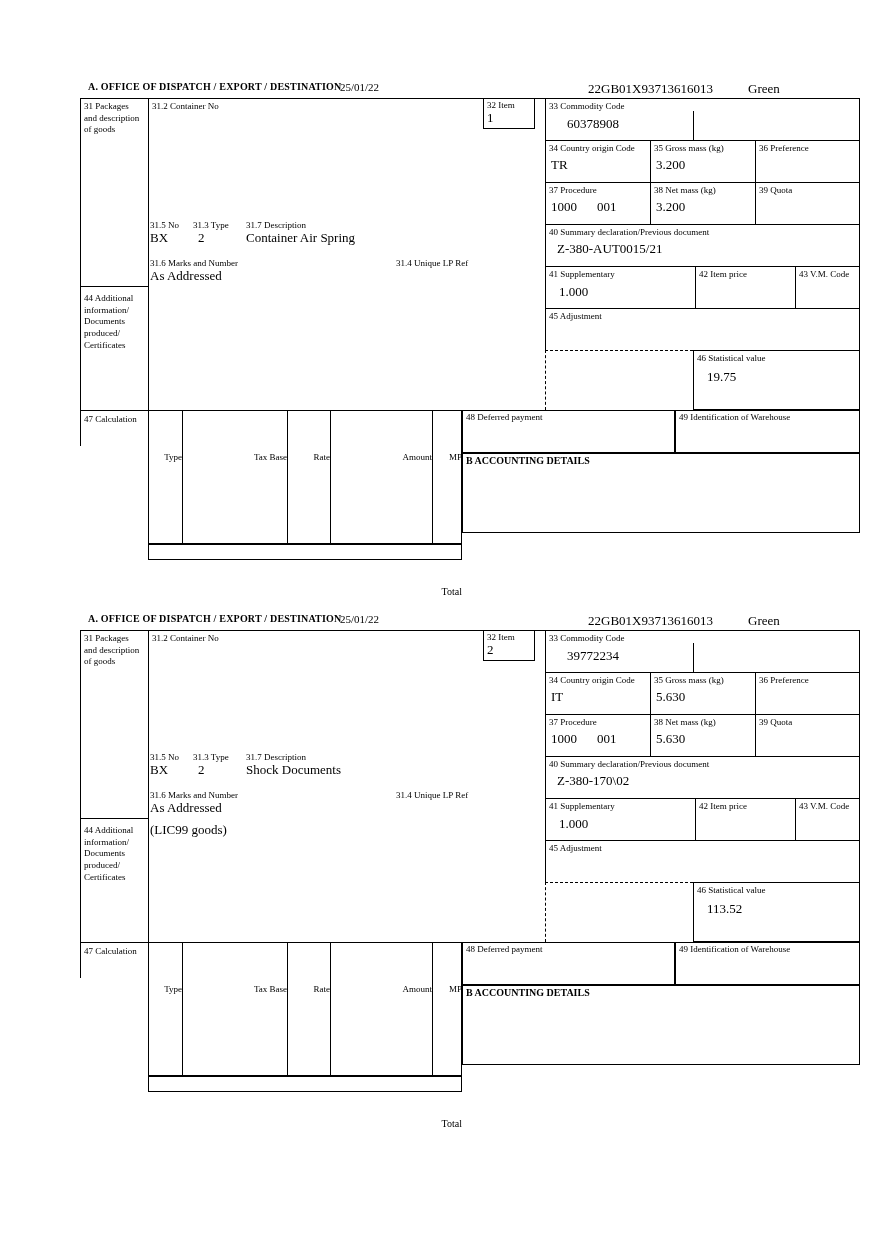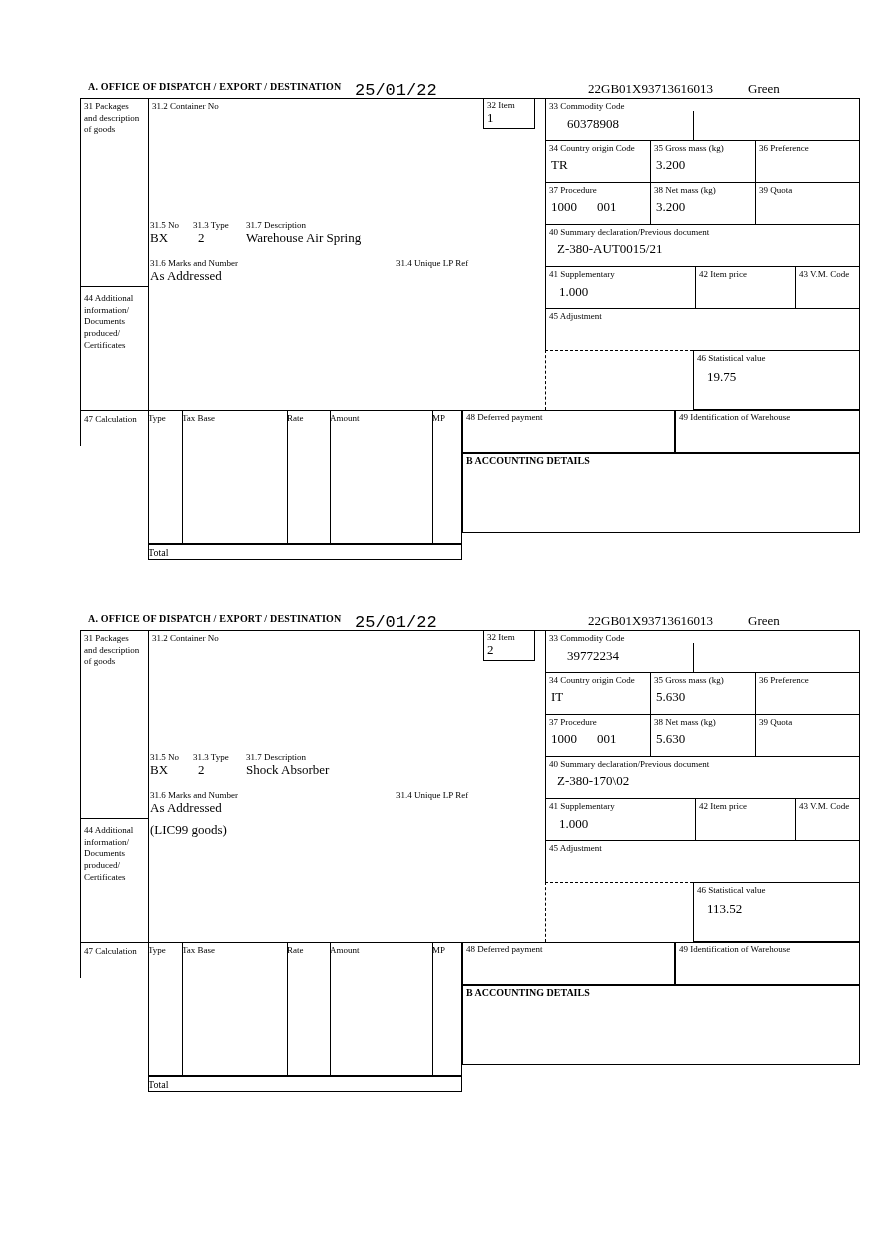--- a/index.html
+++ b/index.html
@@ -2,34 +2,34 @@
 <html><head>
 <meta charset="utf-8">
 <style>
   html,body{margin:0;padding:0;background:#fff;}
   #page{position:relative;width:882px;height:1250px;background:#ffffff;overflow:hidden;
         font-family:"Liberation Serif","DejaVu Serif",serif;color:#000;}
   .decl{position:absolute;left:80px;width:782px;height:484px;}
   .hdr{position:absolute;left:0;top:0;width:782px;height:20px;}
   .hdr span{position:absolute;top:3px;white-space:nowrap;}
   .hdr-a{left:8px;font-size:10px;font-weight:bold;letter-spacing:.2px;}
-  .hdr-date{left:275px;font-size:17px;font-family:Liberation Mono, monospace;}
+  .hdr-date{left:260px;font-size:11px;}
   .hdr-ref{left:508px;font-size:13px;}
   .hdr-routing{left:668px;font-size:13px;}
   .box{position:absolute;left:0;top:20px;width:782px;height:464px;}
   .ln-h{position:absolute;height:1px;background:#000;}
   .ln-v{position:absolute;width:1px;background:#000;}
   .dash-h{position:absolute;height:0;border-top:1px dashed #000;}
   .dash-v{position:absolute;width:0;border-left:1px dashed #000;}
   .bx{position:absolute;border:1px solid #000;box-sizing:border-box;}
   .bx32{border-top:none;}
   .lbl{position:absolute;font-size:9px;line-height:1.25;white-space:nowrap;}
   .lblw{position:absolute;font-size:9px;line-height:1.3;white-space:normal;}
   .val{position:absolute;font-size:13px;line-height:1.1;white-space:nowrap;}
-  .thead{position:absolute;font-size:9px;text-align:left;}
+  .thead{position:absolute;font-size:9px;text-align:right;margin-top:39px;}
   .b{font-weight:bold;}
 </style>
 </head>
 <body>
 
 <div id="page">
   <section class="decl" style="top: 78px;">
     <div class="hdr">
       <span class="hdr-a">A.  OFFICE OF DISPATCH / EXPORT / DESTINATION</span>
       <span class="hdr-date">25/01/22</span>
@@ -76,21 +76,21 @@
       <div class="lblw" style="left:4px;top:316px;width:56px">47 Calculation</div>
 
       <div class="lbl" style="left:72px;top:3px">31.2 Container No</div>
       <div class="lbl" style="left:407px;top:2px">32 Item</div>
       <div class="val" style="left:407px;top:13px">1</div>
       <div class="lbl" style="left:70px;top:122px">31.5 No</div>
       <div class="lbl" style="left:113px;top:122px">31.3 Type</div>
       <div class="lbl" style="left:166px;top:122px">31.7 Description</div>
       <div class="val" style="left:70px;top:133px">BX</div>
       <div class="val" style="left:118px;top:133px">2</div>
-      <div class="val" style="left:166px;top:133px">Warehouse Air Spring</div>
+      <div class="val" style="left:166px;top:133px">Container Air Spring</div>
       <div class="lbl" style="left:70px;top:160px">31.6 Marks and Number</div>
       <div class="lbl" style="left:316px;top:160px">31.4 Unique LP Ref</div>
       <div class="val" style="left:70px;top:171px">As Addressed</div>
       <div class="val" style="left:70px;top:193px"></div>
 
       <div class="lbl" style="left:469px;top:3px">33 Commodity Code</div>
       <div class="val" style="left:487px;top:19px">60378908</div>
       <div class="lbl" style="left:469px;top:45px">34 Country origin Code</div>
       <div class="val" style="left:471px;top:60px">TR</div>
       <div class="lbl" style="left:574px;top:45px">35 Gross mass (kg)</div>
@@ -172,21 +172,21 @@
       <div class="lblw" style="left:4px;top:316px;width:56px">47 Calculation</div>
 
       <div class="lbl" style="left:72px;top:3px">31.2 Container No</div>
       <div class="lbl" style="left:407px;top:2px">32 Item</div>
       <div class="val" style="left:407px;top:13px">2</div>
       <div class="lbl" style="left:70px;top:122px">31.5 No</div>
       <div class="lbl" style="left:113px;top:122px">31.3 Type</div>
       <div class="lbl" style="left:166px;top:122px">31.7 Description</div>
       <div class="val" style="left:70px;top:133px">BX</div>
       <div class="val" style="left:118px;top:133px">2</div>
-      <div class="val" style="left:166px;top:133px">Shock Absorber</div>
+      <div class="val" style="left:166px;top:133px">Shock Documents</div>
       <div class="lbl" style="left:70px;top:160px">31.6 Marks and Number</div>
       <div class="lbl" style="left:316px;top:160px">31.4 Unique LP Ref</div>
       <div class="val" style="left:70px;top:171px">As Addressed</div>
       <div class="val" style="left:70px;top:193px">(LIC99 goods)</div>
 
       <div class="lbl" style="left:469px;top:3px">33 Commodity Code</div>
       <div class="val" style="left:487px;top:19px">39772234</div>
       <div class="lbl" style="left:469px;top:45px">34 Country origin Code</div>
       <div class="val" style="left:471px;top:60px">IT</div>
       <div class="lbl" style="left:574px;top:45px">35 Gross mass (kg)</div>

